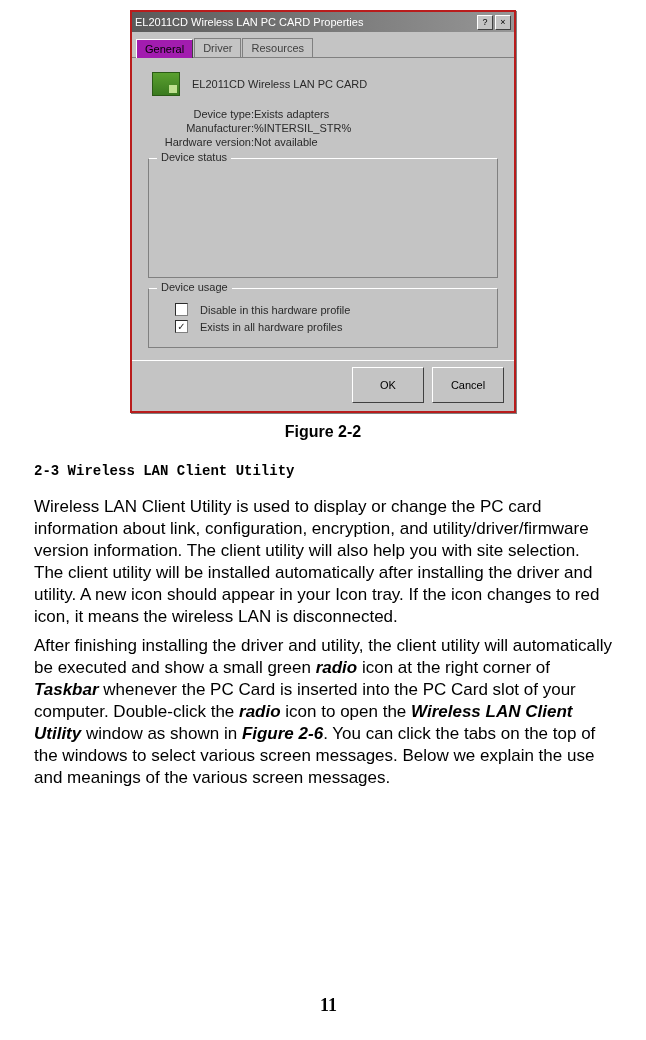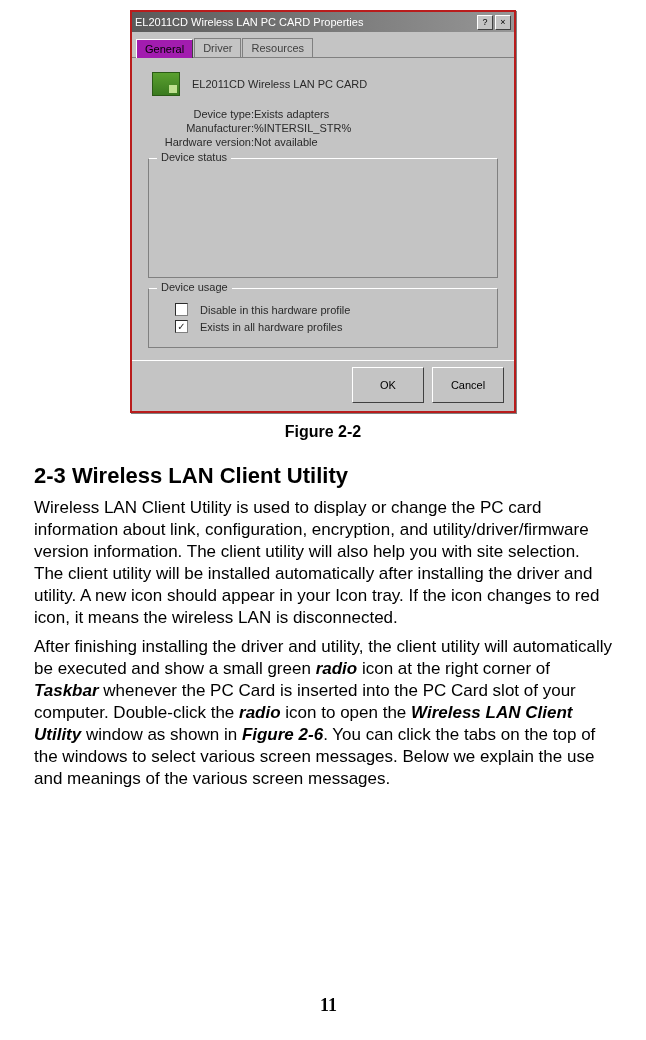--- a/index.html
+++ b/index.html
@@ -127,24 +127,24 @@
       text-align: center;
       font-weight: bold;
       font-size: 16px;
       margin: 10px 0 22px 0;
       font-family: Arial, sans-serif;
     }
     .content {
       padding: 0 34px;
     }
     .h2 {
-      font-size: 22px;
+      font-size: 14px;
       font-weight: bold;
-      margin-bottom: 8px;
-      font-family: Liberation Sans, sans-serif;
+      margin-bottom: 17px;
+      font-family: Liberation Mono, monospace;
     }
     .para {
       font-size: 17px;
       line-height: 1.3;
       margin-bottom: 6px;
       font-family: Arial, sans-serif;
     }
     .bi { font-weight: bold; font-style: italic; }
     .page-num {
       position: absolute;

